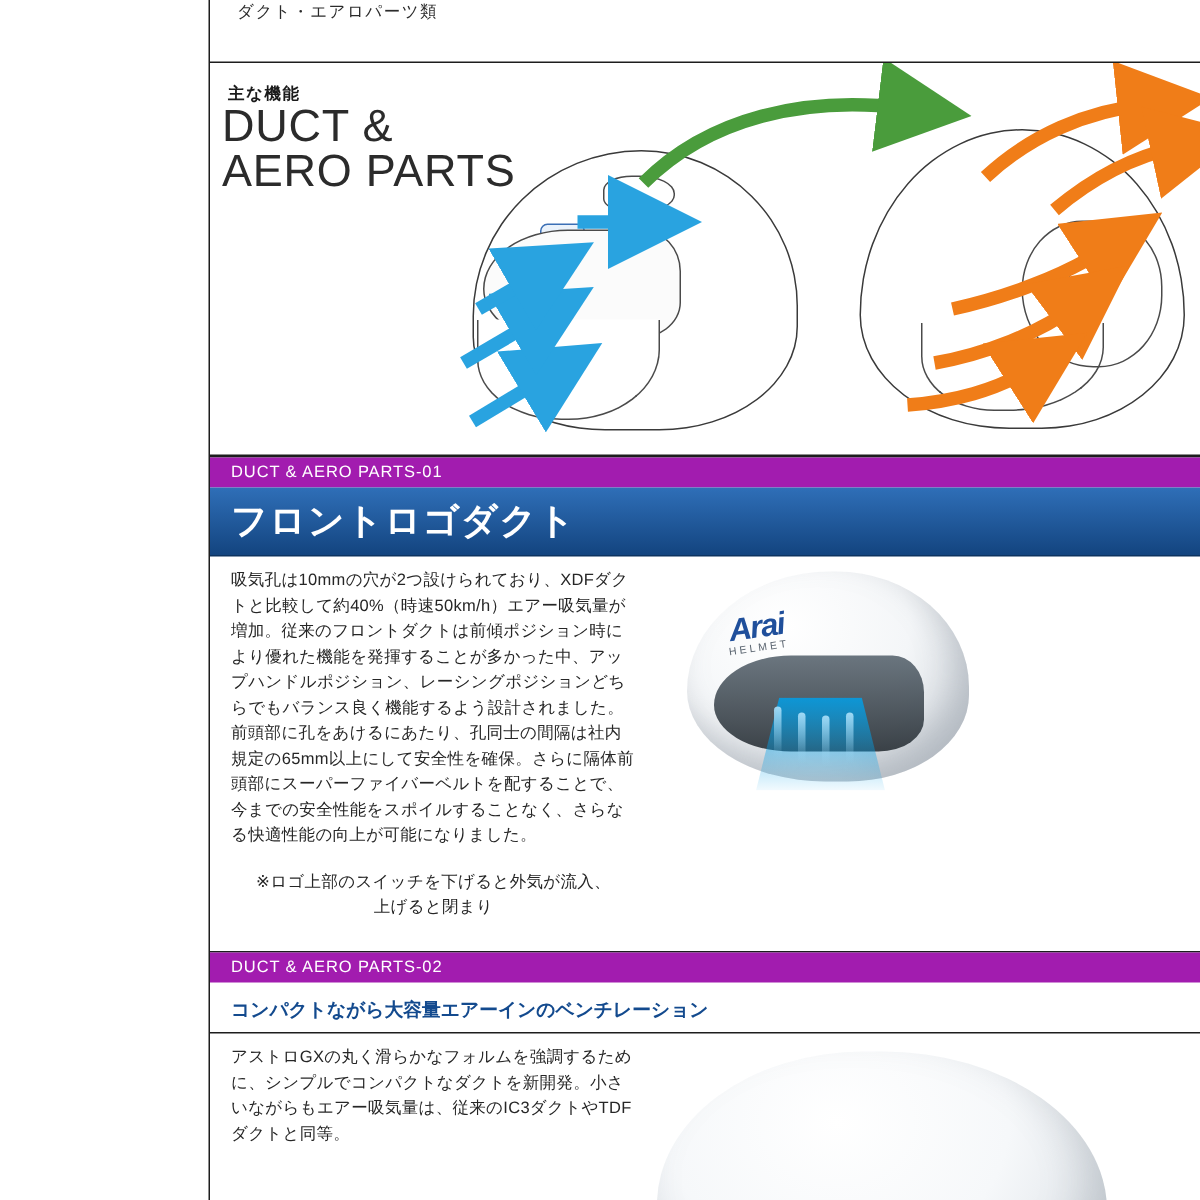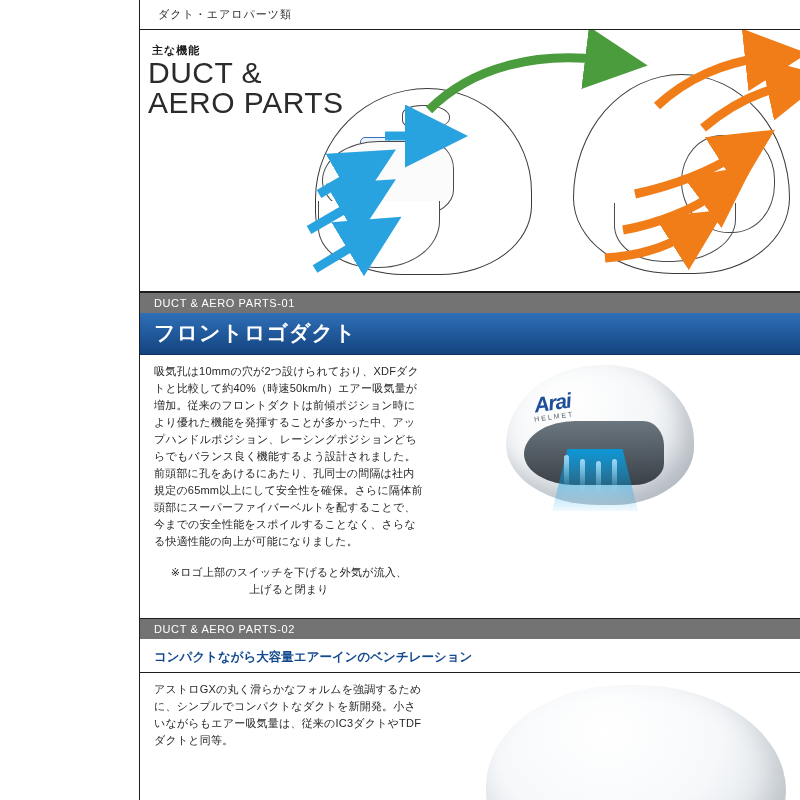--- a/index.html
+++ b/index.html
@@ -23,22 +23,22 @@
   }
   .left-rail .vline{
     position:absolute;left:139px;top:0;bottom:0;width:1px;background:#1d1d1d;
   }
   .content{
     flex:1 1 auto;
     position:relative;
   }
   
   .header{
-    height:30px;
-    display:flex;align-items:center;
+    height:42px;
+    display:flex;
     border-bottom:1px solid #1d1d1d;
     box-sizing:border-box;
   }
   .header .crumb{
     font-size:11px;
     letter-spacing:1px;
     color:#2b2b2b;
     padding-left:18px;
   }
   
@@ -117,45 +117,44 @@
     position:absolute;right:30px;top:88px;width:48px;height:46px;
     border-left:1.3px solid #5a5a5a;
     border-radius:40%;
   }
   svg.arrows{position:absolute;left:0;top:0;width:505px;height:240px;overflow:visible;}
   
   .sec{
     border-top:1px solid #1d1d1d;
   }
   .sec-code{
-    background:#737373;color:#fff;
+    background:#a21caf;color:#fff;
     font-size:11px;letter-spacing:.6px;
     padding:4px 0 4px 14px;
     height:20px;box-sizing:border-box;
     line-height:12px;
   }
   .sec-title{
     background:linear-gradient(#2f6fb8,#13447f);
     color:#fff;
-    font-size:21px;font-weight:bold;
+    font-size:24px;font-weight:bold;
     padding:6px 0 7px 14px;
     letter-spacing:1px;
     border-bottom:1px solid #0d3360;
   }
   .sec-lead{
     color:#134a8e;
     font-weight:bold;
     font-size:12.5px;
     padding:10px 0 6px 14px;
     border-bottom:1px solid #1d1d1d;
   }
   .sec-body{
     display:flex;
     padding:8px 0 0 0;
-    gap:48px;
   }
   .sec-body .txt{
     width:290px;
     font-size:11px;
     line-height:17px;
     color:#262626;
     padding:0 6px 6px 14px;
     box-sizing:border-box;
     letter-spacing:.2px;
   }

